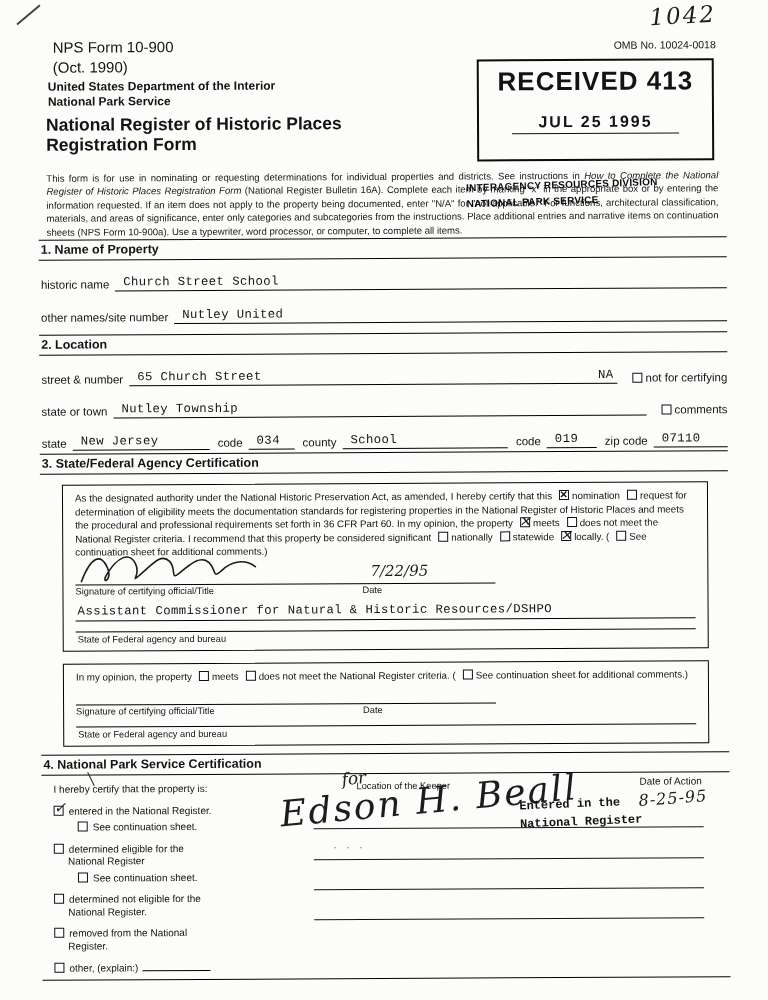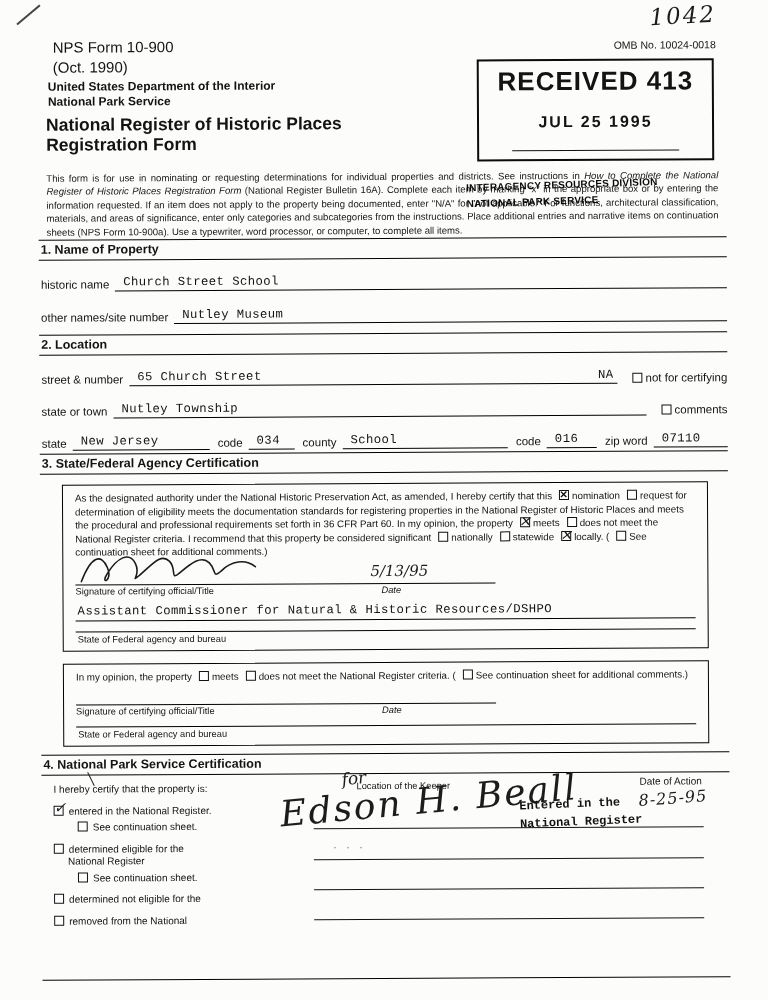--- a/index.html
+++ b/index.html
@@ -12,21 +12,21 @@
   .num1042{left:652px;top:4px;font-size:23px;transform:rotate(-3deg);letter-spacing:2px;}
   .corner-line{left:16px;top:12px;width:30px;border-top:2px solid #444;transform:rotate(-40deg);}
   .formno{left:55px;top:36px;font-size:15px;line-height:1.3;}
   .omb{left:616px;top:40px;font-size:10.5px;}
   .dept{left:50px;top:78px;font-size:12px;font-weight:bold;line-height:1.25;}
   .title{left:48px;top:114px;font-size:17.5px;font-weight:bold;line-height:1.12;}
 
   .stampbox{left:479px;top:60px;width:233px;height:98px;border:2.5px solid #0b0b0b;background:#fcfcfa;}
   .rcv{font-size:26px;font-weight:bold;letter-spacing:1px;text-align:center;margin-top:5px;white-space:nowrap;}
   .rcvdate{font-size:16px;font-weight:bold;text-align:center;letter-spacing:2px;margin:16px auto 0;width:72%;
-           border-bottom:1.6px solid #111;padding-bottom:19px;}
+           border-bottom:1.6px solid #111;padding-bottom:2px;}
   .division{left:468px;top:177px;width:268px;font-size:10px;font-weight:800;line-height:1.55;letter-spacing:0.2px;
             transform:rotate(-1.6deg);z-index:3;color:#0c0c0c;}
   .intro{left:48px;top:170px;width:672px;font-size:9.6px;line-height:1.4;text-align:justify;margin:0;z-index:1;color:#171717;}
 
   .sec{position:absolute;left:40px;width:688px;border-top:1.8px solid #000;}
   .sec-title{font-weight:bold;font-size:12.5px;padding:2px 2px 3px;border-bottom:1.8px solid #000;}
 
   .frow{display:flex;align-items:flex-end;font-size:11.5px;}
   .flabel{white-space:nowrap;padding:0 6px 1px 2px;}
   .fline{border-bottom:1.2px solid #000;padding:0 4px 1px 8px;}
@@ -41,21 +41,21 @@
   .cb.check-hand::after{content:"✓";position:absolute;left:-1px;top:-8px;font-size:15px;font-family:"DejaVu Serif",serif;font-style:italic;color:#222;}
 
   .cert-box{border:1.3px solid #000;margin:10px 20px 0 22px;padding:6px 12px 4px;position:relative;}
   .certp{font-size:9.8px;line-height:1.38;margin:0;}
   .sigrow{position:relative;height:24px;margin-top:2px;overflow:visible;}
   .sigrow .scribble{position:absolute;left:2px;bottom:-4px;}
   .sigrow .hdate{position:absolute;left:295px;bottom:4px;font-size:15px;}
   .sigrow .underline{position:absolute;left:0;bottom:0;width:420px;border-bottom:1.2px solid #000;}
   .lblrow{position:relative;height:12px;font-size:9.3px;margin-top:1px;}
   .lblrow .l1{position:absolute;left:0;}
-  .lblrow .l2{position:absolute;left:306px;font-style:italic;}
+  .lblrow .l2{position:absolute;left:287px;}
   .typedrow{margin-top:2px;border-bottom:1.3px solid #000;padding:0 0 2px 2px;}
   .agencyrow{margin-top:10px;border-top:1.2px solid #000;padding:2px 0 2px 2px;font-size:9.3px;}
 
   .s4wrap{position:relative;height:216px;}
   .s4left{position:absolute;left:12px;top:8px;width:262px;font-size:10px;line-height:1.25;}
   .s4item{margin-top:8px;}
   .s4item .cb{margin:0 5px 0 0;}
   .s4sub{margin:3px 0 0 24px;}
   .s4l2{margin-left:14px;}
   .oline{display:inline-block;width:68px;border-bottom:1.2px solid #000;height:10px;margin-left:4px;}
@@ -110,21 +110,21 @@
   <p class="abs intro"><span>This form is for use in nominating or requesting determinations for individual properties and districts. See instructions in </span><i>How to Complete the National Register of Historic Places Registration Form</i><span> (National Register Bulletin 16A). Complete each item by marking "x" in the appropriate box or by entering the information requested. If an item does not apply to the property being documented, enter "N/A" for "not applicable." For functions, architectural classification, materials, and areas of significance, enter only categories and subcategories from the instructions. Place additional entries and narrative items on continuation sheets (NPS Form 10-900a). Use a typewriter, word processor, or computer, to complete all items.</span></p>
 
   <div class="sec" style="top:238px">
     <div class="sec-title">1. Name of Property</div>
     <div class="frow" style="margin-top:15px">
       <span class="flabel">historic name</span>
       <span class="fline grow"><span class="typed">Church Street School</span></span>
     </div>
     <div class="frow" style="margin-top:17px">
       <span class="flabel">other names/site number</span>
-      <span class="fline grow"><span class="typed">Nutley Museum</span></span>
+      <span class="fline grow"><span class="typed">Nutley United</span></span>
     </div>
   </div>
 
   <div class="sec" style="top:333px">
     <div class="sec-title">2. Location</div>
     <div class="frow" style="margin-top:15px">
       <span class="flabel">street &amp; number</span>
       <span class="fline grow split">
         <span class="typed">65 Church Street</span>
         <span class="typed">NA</span>
@@ -137,36 +137,36 @@
       <span class="cblbl"><span class="cb"></span><span>comments</span></span>
     </div>
     <div class="frow" style="margin-top:16px">
       <span class="flabel">state</span>
       <span class="fline" style="width:125px"><span class="typed">New Jersey</span></span>
       <span class="flabel" style="padding-left:8px">code</span>
       <span class="fline" style="width:34px"><span class="typed">034</span></span>
       <span class="flabel" style="padding-left:8px">county</span>
       <span class="fline grow"><span class="typed">School</span></span>
       <span class="flabel" style="padding-left:8px">code</span>
-      <span class="fline" style="width:38px"><span class="typed">016</span></span>
-      <span class="flabel" style="padding-left:8px">zip word</span>
+      <span class="fline" style="width:38px"><span class="typed">019</span></span>
+      <span class="flabel" style="padding-left:8px">zip code</span>
       <span class="fline" style="width:62px"><span class="typed">07110</span></span>
     </div>
   </div>
 
   <div class="sec" style="top:452px">
     <div class="sec-title">3. State/Federal Agency Certification</div>
 
     <div class="cert-box">
       <p class="certp"><span>As the designated authority under the National Historic Preservation Act, as amended, I hereby certify that this</span><span class="cb x-mark"></span><span>nomination</span><span class="cb"></span><span>request for determination of eligibility meets the documentation standards for registering properties in the National Register of Historic Places and meets the procedural and professional requirements set forth in 36 CFR Part 60. In my opinion, the property</span><span class="cb x-hand"></span><span>meets</span><span class="cb"></span><span>does not meet the National Register criteria. I recommend that this property be considered significant</span><span class="cb"></span><span>nationally</span><span class="cb"></span><span>statewide</span><span class="cb x-hand"></span><span>locally. (</span><span class="cb"></span><span>See continuation sheet for additional comments.)</span></p>
       <div class="sigrow">
         <svg class="scribble" width="210" height="44" viewBox="0 0 210 44">
           <path d="M4 36 C 14 10, 24 8, 30 22 C 36 36, 22 40, 30 28 C 40 12, 52 6, 58 18 C 64 30, 52 38, 62 30 C 76 18, 84 8, 92 16 C 100 24, 92 36, 102 28 C 114 18, 124 10, 132 18 C 140 26, 134 34, 144 26 C 154 16, 168 14, 178 22" stroke="#1b1b1b" stroke-width="1.6" fill="none" stroke-linecap="round"></path>
         </svg>
-        <span class="hdate hand">5/13/95</span>
+        <span class="hdate hand">7/22/95</span>
         <span class="underline"></span>
       </div>
       <div class="lblrow">
         <span class="l1">Signature of certifying official/Title</span>
         <span class="l2">Date</span>
       </div>
       <div class="typedrow">
         <span class="typed">Assistant Commissioner for Natural &amp; Historic Resources/DSHPO</span>
       </div>
       <div class="agencyrow">
@@ -202,23 +202,28 @@
           <span class="cb check-hand"></span><span>entered in the National Register.</span>
           <div class="s4sub"><span class="cb"></span><span>See continuation sheet.</span></div>
         </div>
         <div class="s4item">
           <span class="cb"></span><span>determined eligible for the</span>
           <div class="s4l2">National Register</div>
           <div class="s4sub"><span class="cb"></span><span>See continuation sheet.</span></div>
         </div>
         <div class="s4item">
           <span class="cb"></span><span>determined not eligible for the</span>
+          <div class="s4l2">National Register.</div>
         </div>
         <div class="s4item">
           <span class="cb"></span><span>removed from the National</span>
+          <div class="s4l2">Register.</div>
+        </div>
+        <div class="s4item">
+          <span class="cb"></span><span>other, (explain:)</span><span class="oline"></span>
         </div>
       </div>
 
       <span class="for-hand hand">for</span>
       <span class="keeper-lbl">Location of the Keeper</span>
       <span class="keeper-sig hand">Edson H. Beall</span>
 
       <div class="entered">
         <div>Entered in the</div>
         <div>National Register</div>

